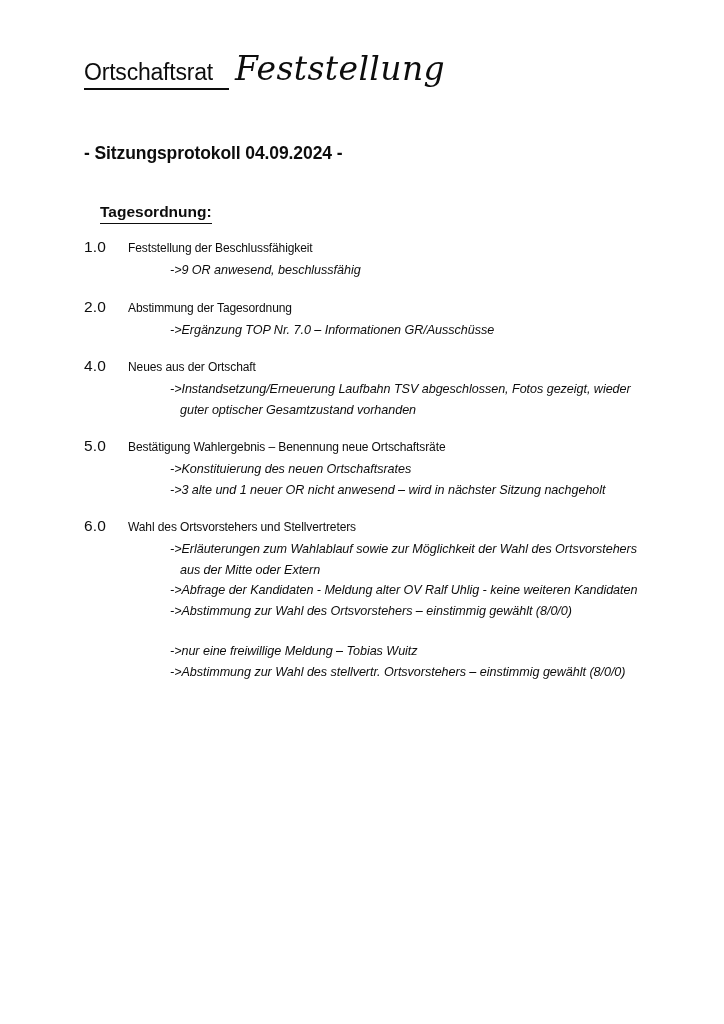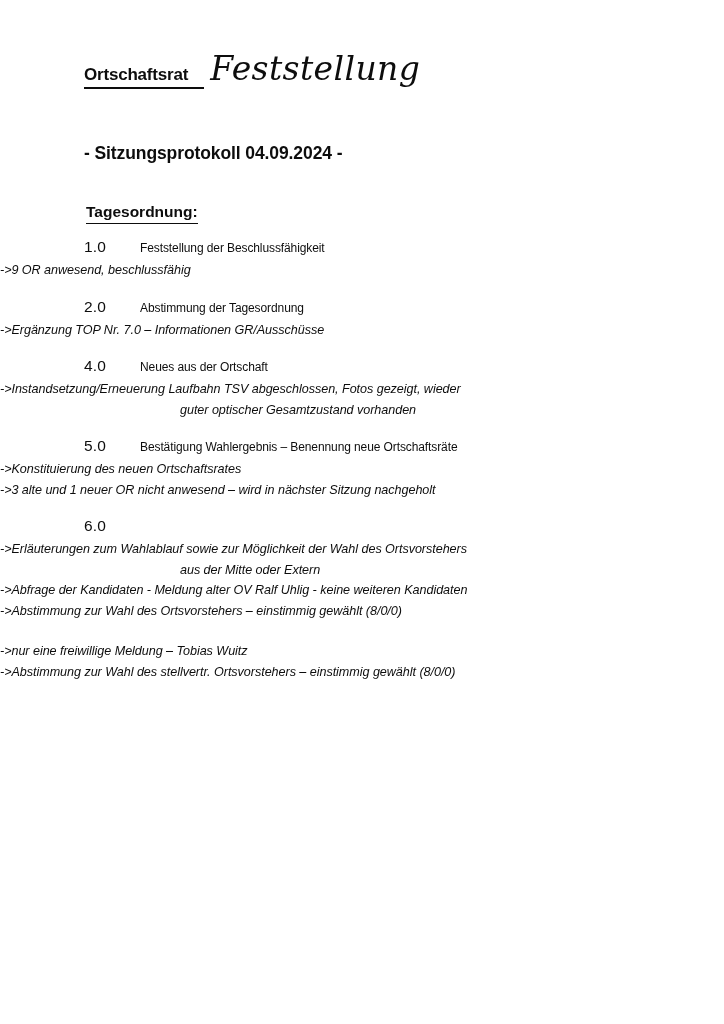--- a/index.html
+++ b/index.html
@@ -28,22 +28,22 @@
   
   .doc-title {
     position: absolute;
     left: 84px;
     top: 52px;
     white-space: nowrap;
     line-height: 1;
   }
   .doc-title .org {
     font-family: "Liberation Sans", "DejaVu Sans", sans-serif;
-    font-weight: bold;
-    font-size: 17px;
+    font-weight: normal;
+    font-size: 23px;
     letter-spacing: -0.2px;
     border-bottom: 2.2px solid #0d0d0d;
     padding-bottom: 4px;
     padding-right: 16px;
     display: inline-block;
     vertical-align: baseline;
   }
   .doc-title .place {
     font-family: "DejaVu Serif", "Liberation Serif", serif;
     font-style: italic;
@@ -62,21 +62,21 @@
     top: 143px;
     font-weight: bold;
     font-size: 17.5px;
     letter-spacing: -0.1px;
     white-space: nowrap;
   }
 
   
   .agenda-heading {
     position: absolute;
-    left: 86px;
+    left: 100px;
     top: 203px;
     font-weight: bold;
     font-size: 15.5px;
     white-space: nowrap;
   }
   .agenda-heading span {
     border-bottom: 1.6px solid #0d0d0d;
     padding-bottom: 2px;
     display: inline-block;
   }
@@ -91,36 +91,37 @@
   .agenda-item {
     position: relative;
     margin-bottom: 17px;
   }
   .item-head {
     display: flex;
     align-items: baseline;
     white-space: nowrap;
   }
   .item-num {
-    width: 100px;
+    width: 88px;
     padding-left: 84px;
     box-sizing: border-box;
     font-size: 15.5px;
     letter-spacing: 0.2px;
     flex: 0 0 auto;
   }
   .item-title {
     font-size: 12px;
     letter-spacing: -0.1px;
     padding-left: 40px;
   }
   .item-notes {
     margin-top: 4px;
   }
   .note {
+    padding-left: 170px;
     font-style: italic;
     font-size: 12.6px;
     line-height: 20.5px;
     letter-spacing: -0.05px;
     white-space: nowrap;
   }
   .note.cont {
     padding-left: 180px;
   }
   .note.spacer {
@@ -178,20 +179,21 @@
           <div class="item-title">Bestätigung Wahlergebnis – Benennung neue Ortschaftsräte</div>
         </div>
         <div class="item-notes">
           <div class="note">-&gt;Konstituierung des neuen Ortschaftsrates</div>
           <div class="note">-&gt;3 alte und 1 neuer OR nicht anwesend – wird in nächster Sitzung nachgeholt</div>
         </div>
       </div>
       <div class="agenda-item">
         <div class="item-head">
           <div class="item-num">6.0</div>
+          <div class="item-title">Wahl des Ortsvorstehers und Stellvertreters</div>
         </div>
         <div class="item-notes">
           <div class="note">-&gt;Erläuterungen zum Wahlablauf sowie zur Möglichkeit der Wahl des Ortsvorstehers</div>
           <div class="note cont">aus der Mitte oder Extern</div>
           <div class="note">-&gt;Abfrage der Kandidaten - Meldung alter OV Ralf Uhlig - keine weiteren Kandidaten</div>
           <div class="note">-&gt;Abstimmung zur Wahl des Ortsvorstehers – einstimmig gewählt (8/0/0)</div>
           <div class="note spacer"></div>
           <div class="note">-&gt;nur eine freiwillige Meldung – Tobias Wuitz</div>
           <div class="note">-&gt;Abstimmung zur Wahl des stellvertr. Ortsvorstehers – einstimmig gewählt (8/0/0)</div>
         </div>

